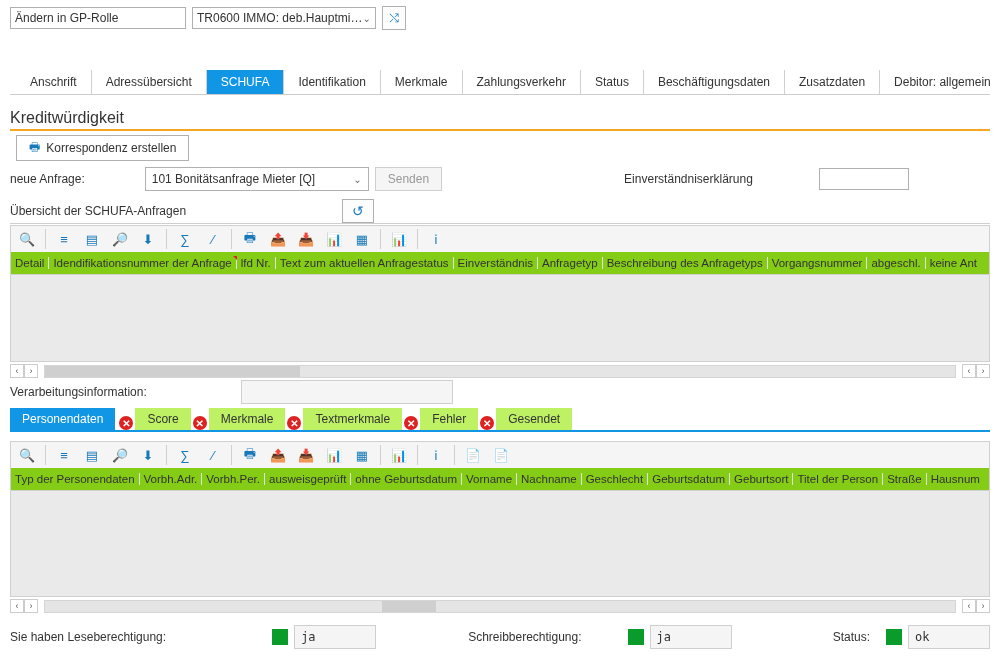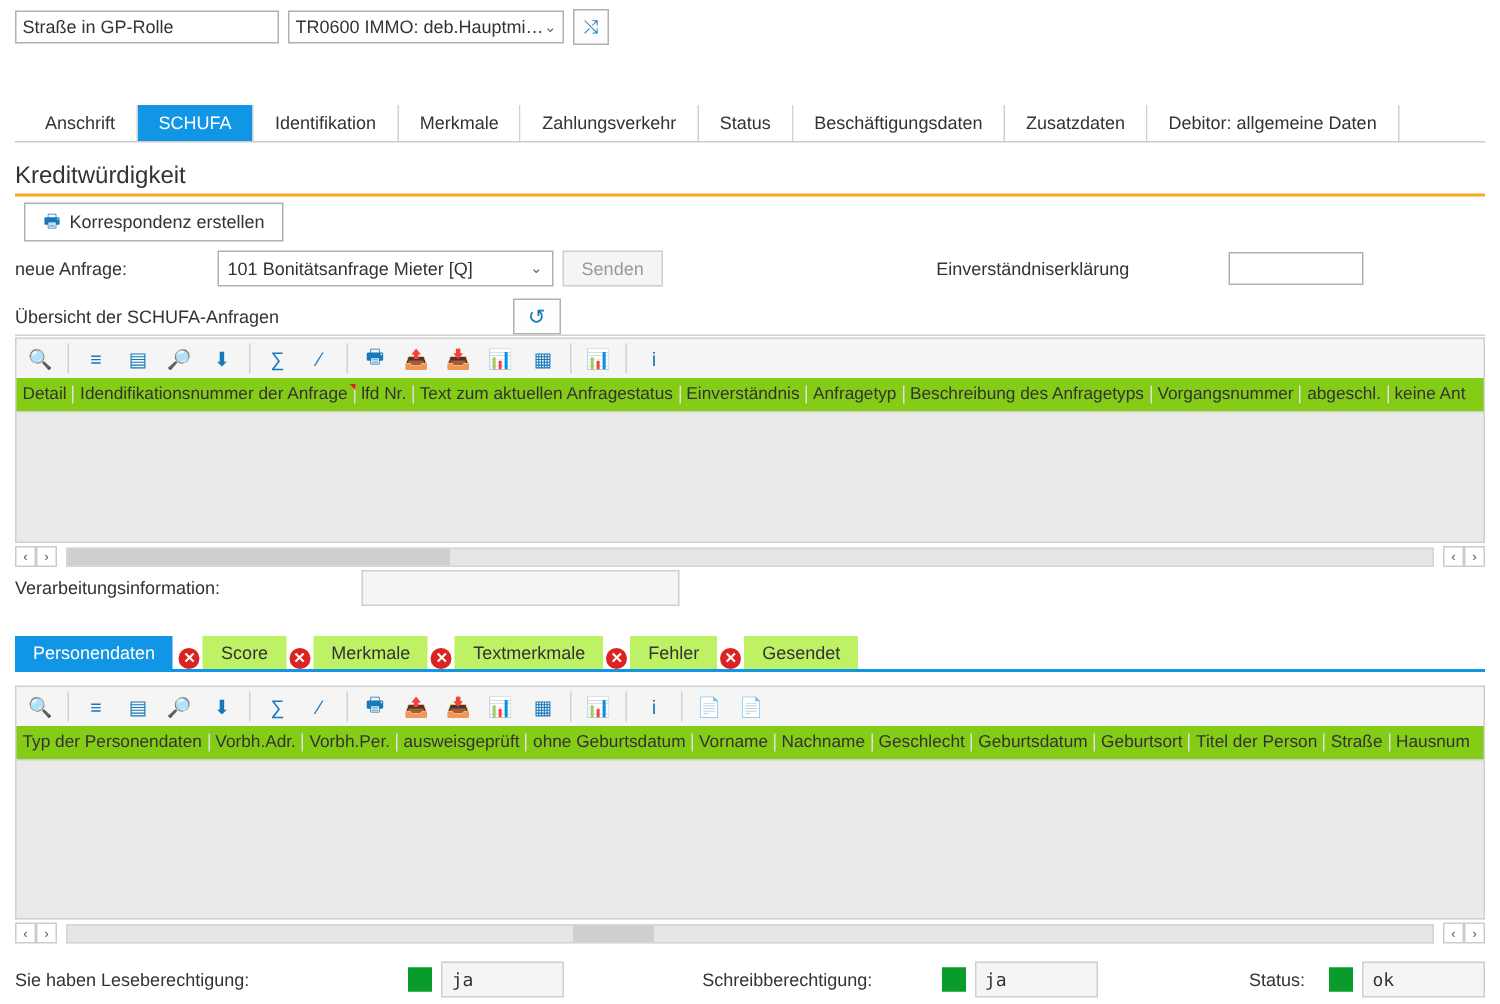--- a/index.html
+++ b/index.html
@@ -120,21 +120,21 @@
   .scrollRow {
     display:flex; align-items:center; justify-content:space-between;
     height:14px; margin-top:2px;
   }
   .scrollArrows { display:flex; gap:0px; }
   .sarr { width:12px; height:12px; border:1px solid #ccc; background:#fff;
     display:flex; align-items:center; justify-content:center; font-size:9px; color:#555; cursor:pointer;}
   .scrollTrack { flex:1; height:11px; background:#e5e5e5; margin:0 6px; position:relative; border:1px solid #d5d5d5;}
   .scrollThumb { position:absolute; top:0; height:100%; background:#cfcfcf; }
 
-  .labelVal { display:flex; align-items:center; gap:6px; margin-top:2px; margin-bottom:16px;}
+  .labelVal { display:flex; align-items:center; gap:6px; margin-top:2px; margin-bottom:0;}
   .grayBox { height:22px; width:210px; border:1px solid #cfcfcf; background:#f5f5f5; }
 
   
   .subtabStrip {
     display:flex; align-items:flex-end; height:26px; position:relative;
   }
   .subtab {
     display:flex; align-items:center; gap:10px;
     padding:4px 12px; background:#bef264; cursor:pointer; position:relative;
   }
@@ -158,32 +158,33 @@
   .spacer { flex:1; }
 
   .refreshIcn { font-size:14px; color:#1779ba; display:inline-block; transform:scaleX(-1);}
 </style>
 </head>
 <body>
 
 <div class="wrapper">
 
   <div class="toprow">
-    <div class="txtfield">Straße in GP-Rolle</div>
+    <div class="txtfield">Ändern in GP-Rolle</div>
     <div class="seldrop">
       <span style="overflow:hidden; text-overflow:ellipsis; white-space:nowrap;">TR0600 IMMO: deb.Hauptmieter ..</span>
       <span class="arrow">⌄</span>
     </div>
     <div class="icnbtn">
       <span class="icn">⤭</span>
     </div>
   </div>
 
   <div class="maintabs">
     <div class="mtab">Anschrift</div>
+    <div class="mtab">Adressübersicht</div>
     <div class="mtab active">SCHUFA</div>
     <div class="mtab">Identifikation</div>
     <div class="mtab">Merkmale</div>
     <div class="mtab">Zahlungsverkehr</div>
     <div class="mtab">Status</div>
     <div class="mtab">Beschäftigungsdaten</div>
     <div class="mtab">Zusatzdaten</div>
     <div class="mtab">Debitor: allgemeine Daten</div>
   </div>
 

